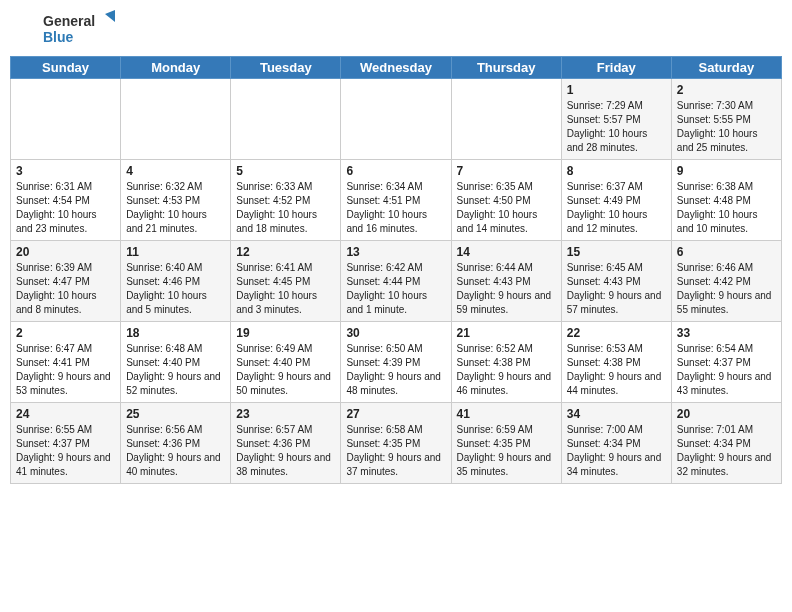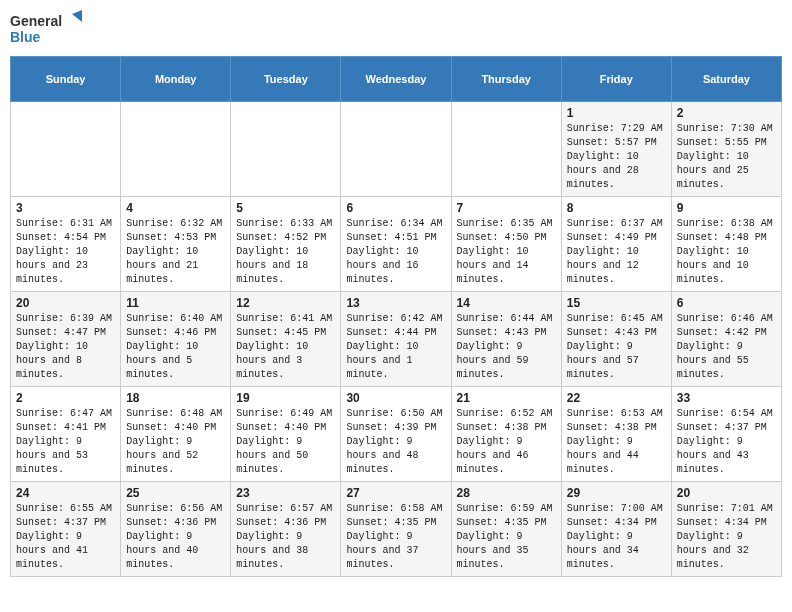--- a/index.html
+++ b/index.html
@@ -35,22 +35,22 @@
     }
     table {
       width: 100%;
       border-collapse: collapse;
       table-layout: fixed;
     }
     thead th {
       background: #3579b8;
       color: #fff;
       text-align: center;
-      padding: 16px 4px;
-      font-size: 11px;
+      padding: 3px 4px;
+      font-size: 13px;
       border: 1px solid #5a94c8;
     }
     tbody td {
       vertical-align: top;
       border: 1px solid #ccc;
       padding: 4px 5px;
       font-size: 10.5px;
       color: #222;
       height: 80px;
       background: #fff;
@@ -63,31 +63,30 @@
     }
     .day-num {
       font-weight: bold;
       font-size: 12px;
       margin-bottom: 2px;
     }
     .day-detail {
       font-size: 10px;
       line-height: 1.4;
       color: #222;
-      font-family: Liberation Mono, monospace;
     }
     .empty-cell {
       background: #fff !important;
     }
   </style>
 </head>
 <body>
 
 <div class="header">
-  <div class="logo" style="flex-direction: column; align-items: flex-start; line-height: 1.2;">
+  <div class="logo" style="flex-direction: column; align-items: flex-start; line-height: 1.2; margin-left: 33px;">
       <svg width="80" height="38" viewBox="0 0 80 38">
         <text x="0" y="16" font-size="14" font-weight="bold" fill="#333" font-family="Arial, sans-serif">General</text>
         <text x="0" y="32" font-size="14" font-weight="bold" fill="#2e7ab5" font-family="Arial, sans-serif">Blue</text>
         <polygon points="62,4 72,0 72,12" fill="#2e7ab5"></polygon>
       </svg>
     </div>
   <div class="title-block">
     <div class="month-title"></div>
     <div class="subtitle"></div>
   </div>
@@ -222,25 +221,25 @@
         </td>
         <td>
           <div class="day-num">23</div>
           <div class="day-detail">Sunrise: 6:57 AM<br>Sunset: 4:36 PM<br>Daylight: 9 hours and 38 minutes.</div>
         </td>
         <td>
           <div class="day-num">27</div>
           <div class="day-detail">Sunrise: 6:58 AM<br>Sunset: 4:35 PM<br>Daylight: 9 hours and 37 minutes.</div>
         </td>
         <td>
-          <div class="day-num">28</div>
+          <div class="day-num">41</div>
           <div class="day-detail">Sunrise: 6:59 AM<br>Sunset: 4:35 PM<br>Daylight: 9 hours and 35 minutes.</div>
         </td>
         <td>
-          <div class="day-num">29</div>
+          <div class="day-num">34</div>
           <div class="day-detail">Sunrise: 7:00 AM<br>Sunset: 4:34 PM<br>Daylight: 9 hours and 34 minutes.</div>
         </td>
         <td>
           <div class="day-num">20</div>
           <div class="day-detail">Sunrise: 7:01 AM<br>Sunset: 4:34 PM<br>Daylight: 9 hours and 32 minutes.</div>
         </td>
       </tr>
     </tbody>
 </table>
 

